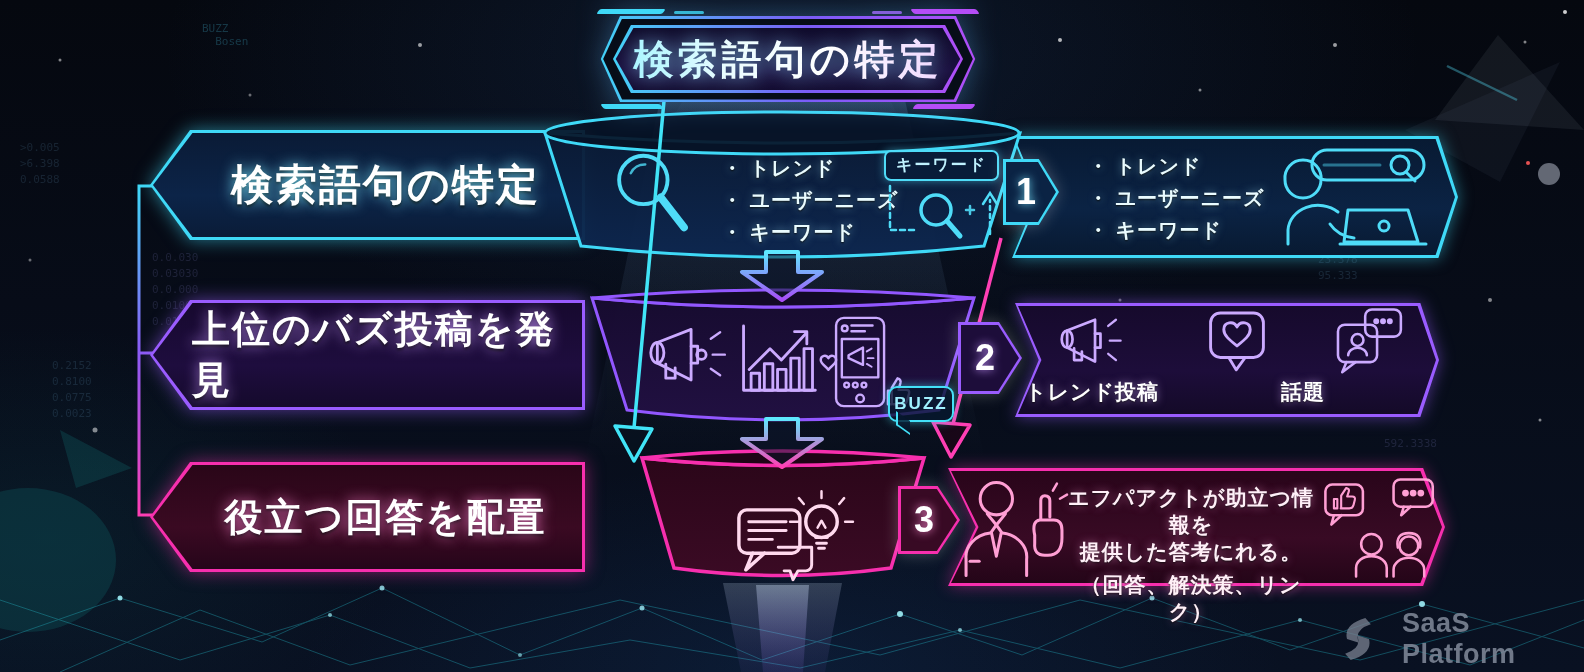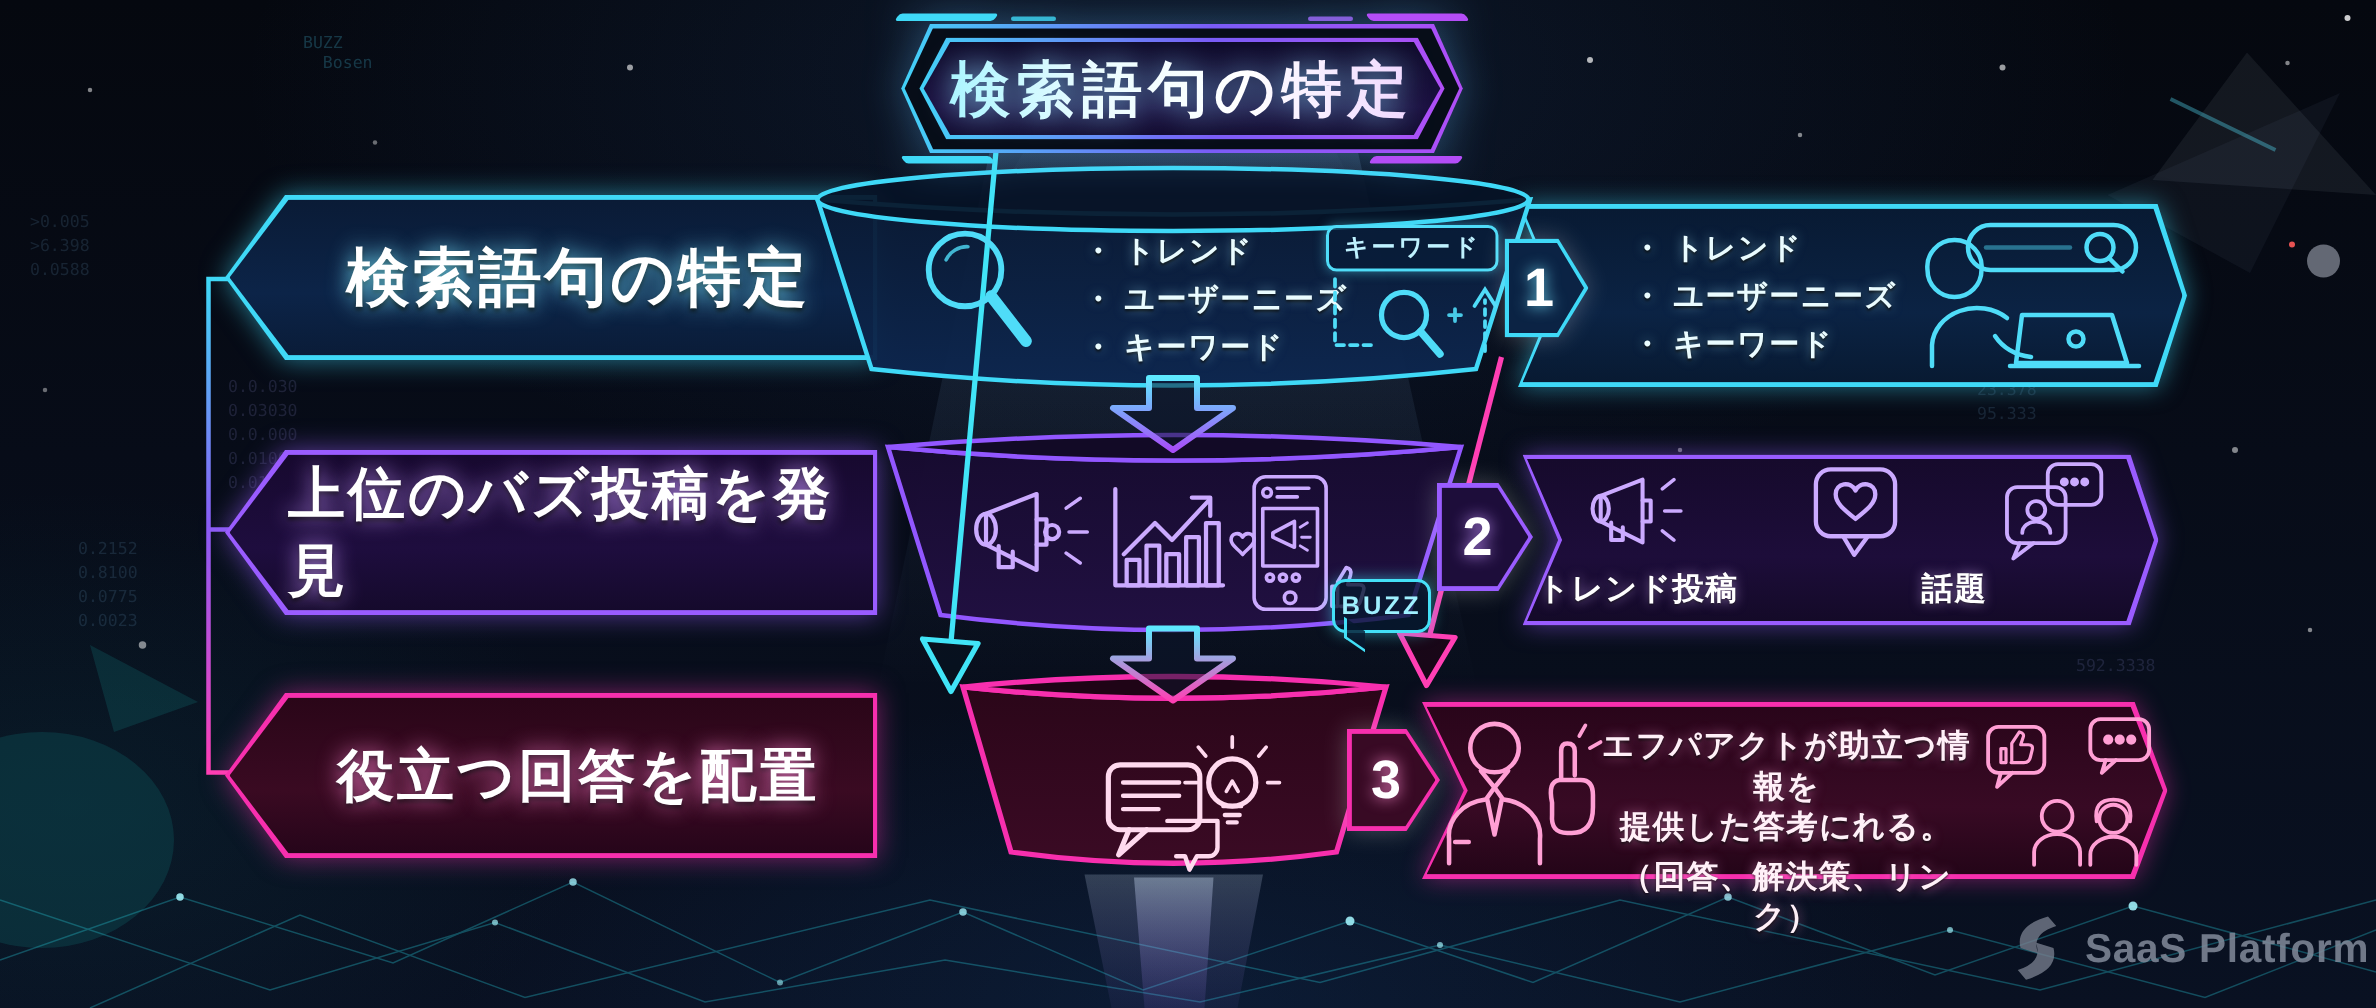--- a/index.html
+++ b/index.html
@@ -58,21 +58,21 @@
     font-size:16px;font-weight:bold;letter-spacing:2px;padding:3px 10px;display:inline-block;
     box-shadow:0 0 8px rgba(79,220,248,.5);}
   
   .buzz{border:2.5px solid #43e0f7;border-radius:9px;background:rgba(6,24,46,.8);color:#9ff0ff;
     font-size:17px;font-weight:bold;letter-spacing:2px;display:flex;align-items:center;justify-content:center;
     width:62px;height:32px;box-shadow:0 0 10px rgba(67,224,247,.55);}
   .buzz-tail{position:absolute;left:8px;top:30px;width:12px;height:12px;
     border-left:2.5px solid #43e0f7;border-bottom:2.5px solid #43e0f7;background:rgba(6,24,46,.8);
     transform:skewY(35deg) rotate(0deg);}
   
-  .brand{display:flex;align-items:center;gap:10px;opacity:.85;}
+  .brand{display:flex;align-items:center;gap:22px;opacity:.85;}
   .brand .name{font-size:27px;font-weight:bold;color:#828b9b;letter-spacing:.5px;}
   .bgnum{color:rgba(140,210,255,.13);font-size:11px;line-height:16px;}
   .bgnum2{color:rgba(170,170,255,.14);font-size:11px;line-height:16px;}
 </style>
 </head>
 <body>
 
 <div class="stage">
 
   <svg class="abs" style="left:0;top:0" width="1584" height="672" viewBox="0 0 1584 672">

